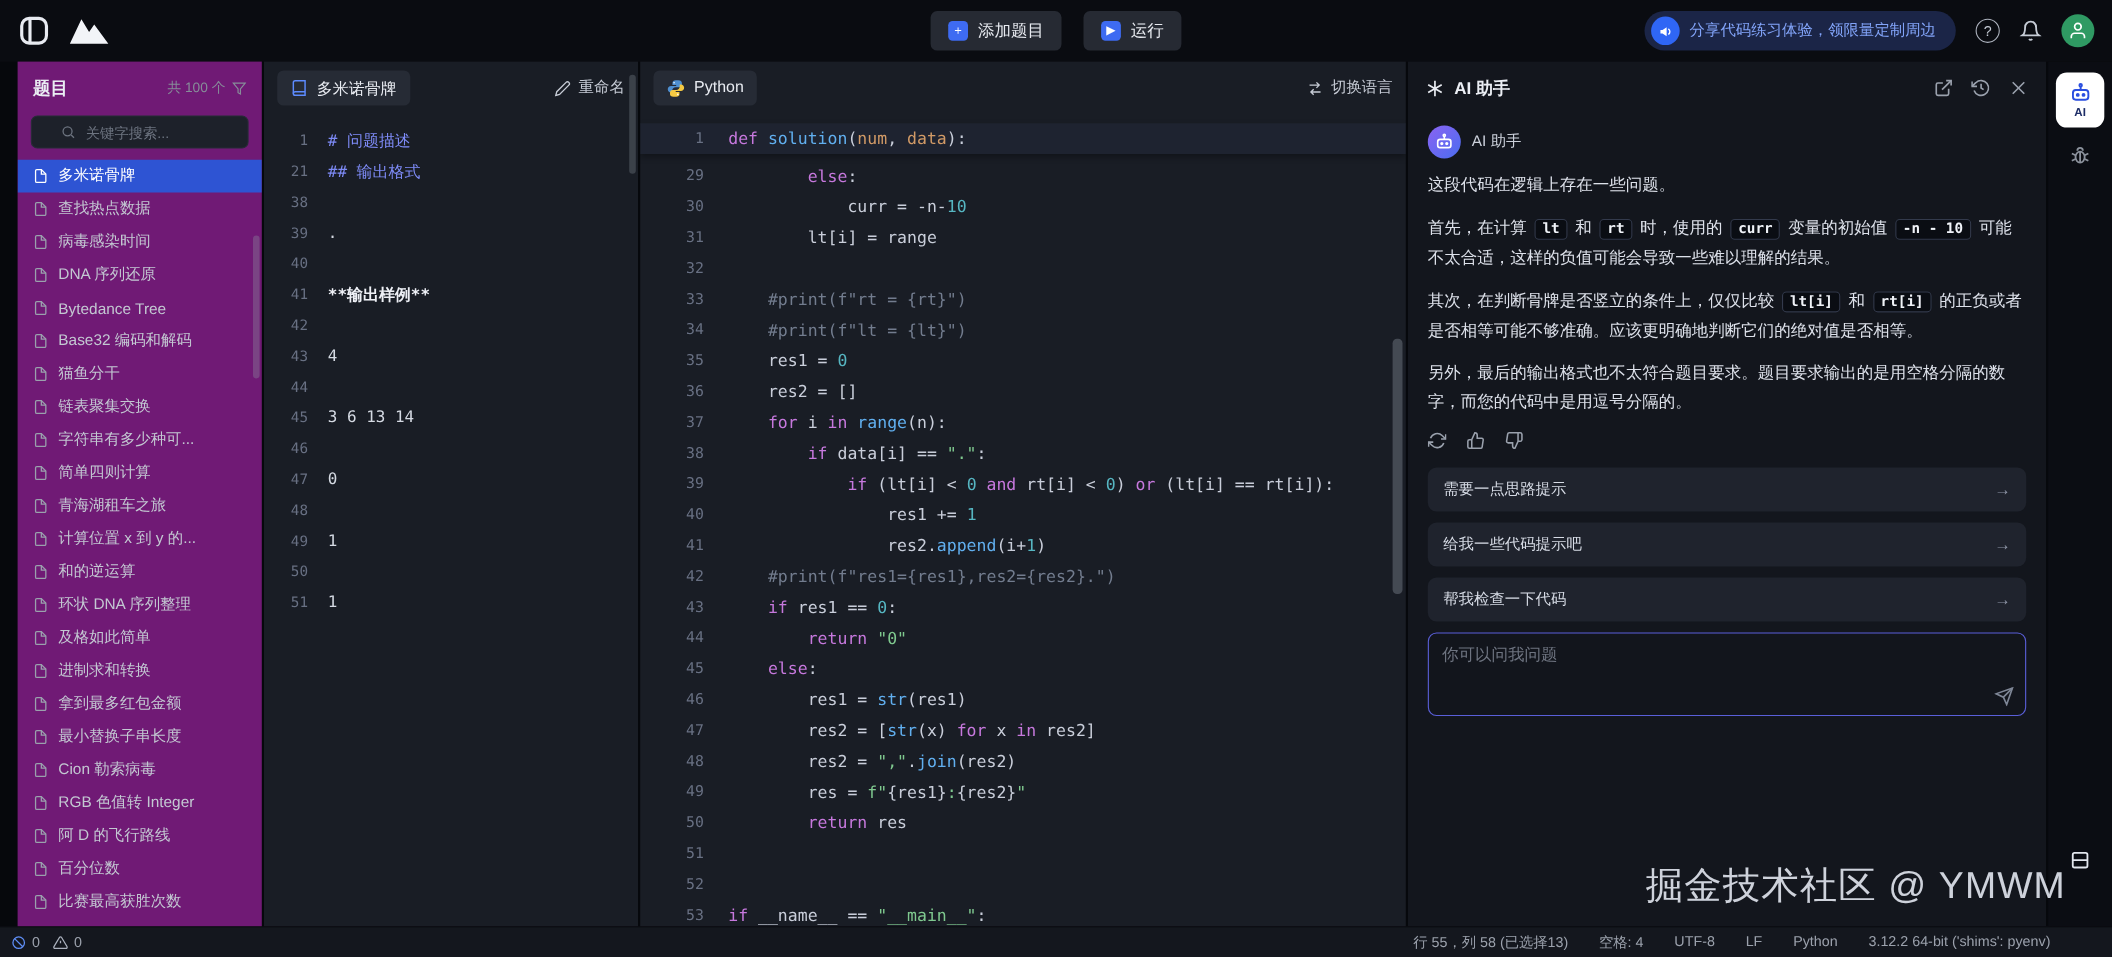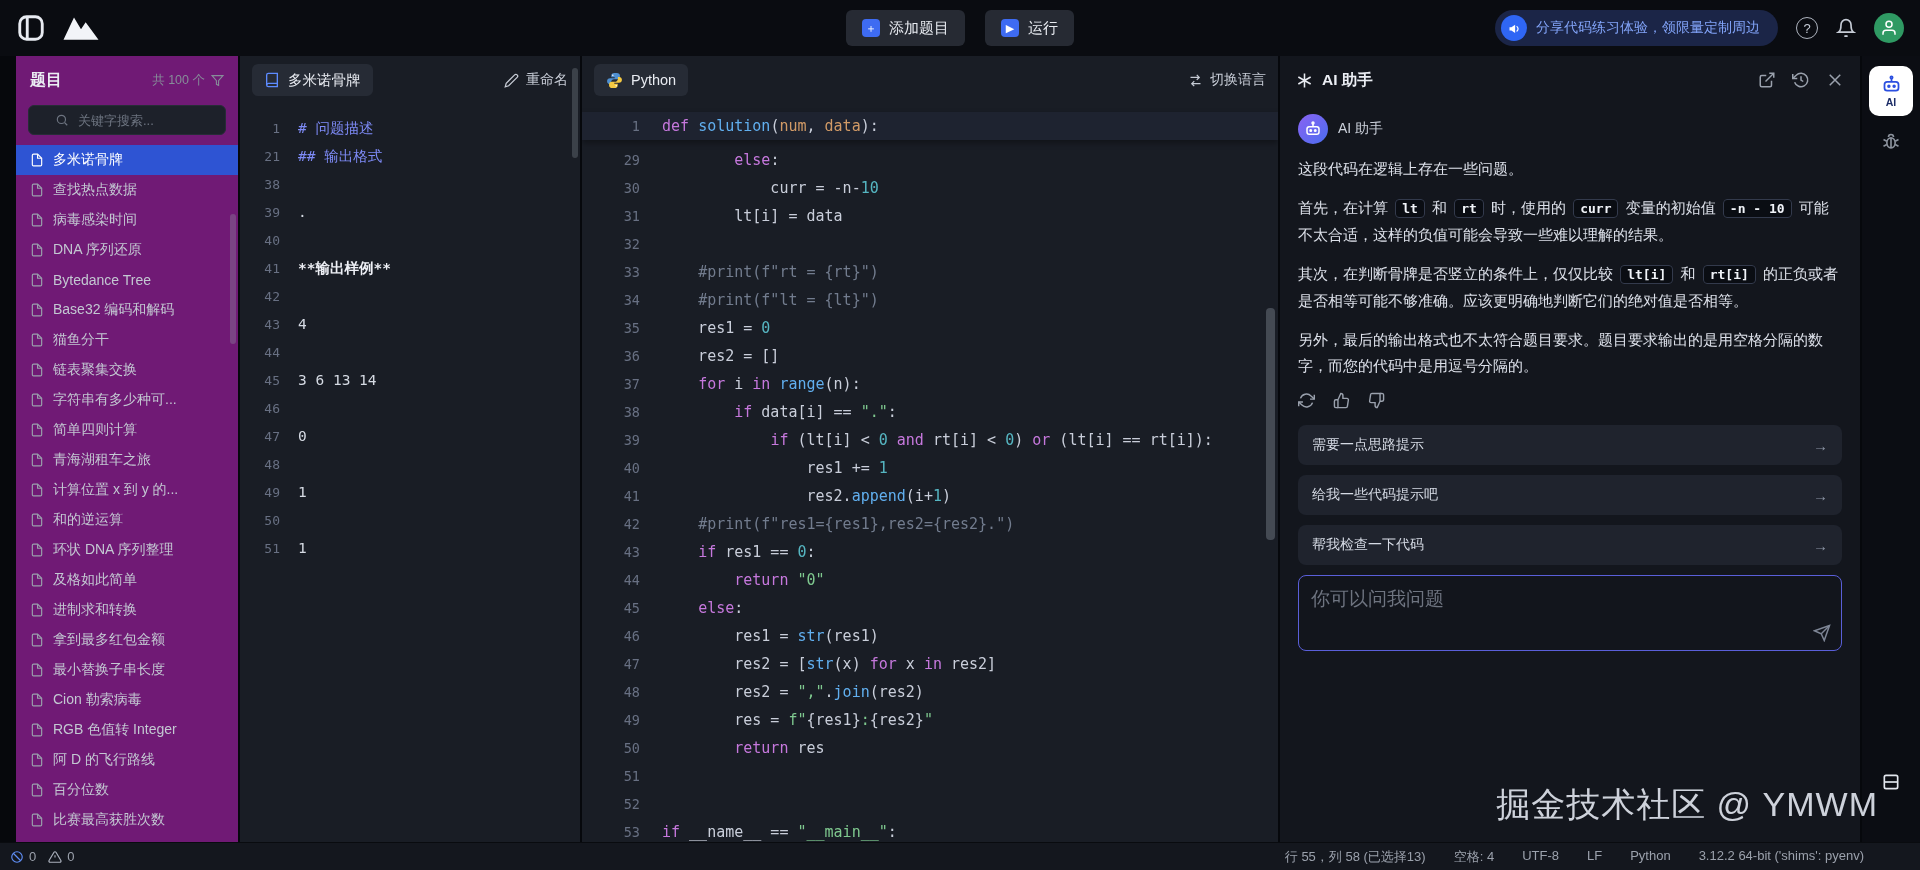--- a/index.html
+++ b/index.html
@@ -90,21 +90,21 @@
   .ai-avatar { width:30px; height:30px; border-radius:50%; background:linear-gradient(135deg,#8a63f2,#4a6df0); color:#fff; font-size:18px; display:flex; align-items:center; justify-content:center; }
   .ai-name { font-size:14px; color:#ccd1db; }
   .ai-para { font-size:15px; line-height:26px; color:#dde1ea; margin-bottom:13px; }
   .chip { font-family:"DejaVu Sans Mono", monospace; font-size:13px; font-weight:bold; background:#0a0d13; border:1px solid #333a4c; border-radius:4px; padding:1px 6px; margin:0 3px; color:#f0f3f8; white-space:nowrap; }
   .ai-actions { display:flex; gap:18px; margin:2px 0 16px; color:#9aa1ad; font-size:17px; }
   .ai-actions .icon { cursor:pointer; }
   .suggest { height:40px; background:#1f232d; border-radius:8px; display:flex; align-items:center; justify-content:space-between; padding:0 14px; margin-bottom:10px; cursor:pointer; }
   .s-label { font-size:14px; color:#d6dbe5; }
   .s-arrow { color:#8d95a5; font-size:15px; }
   .ai-inputwrap { margin:4px 0 0; border:1.6px solid #5a5fd9; border-radius:8px; height:76px; position:relative; background:#12151c; }
-  textarea.ai-input { width:100%; height:100%; background:transparent; border:none; outline:none; resize:none; padding:10px 36px 10px 12px; color:#f0abfc; font-size:19px; font-family:"Liberation Sans",sans-serif; }
+  textarea.ai-input { width:100%; height:100%; background:transparent; border:none; outline:none; resize:none; padding:10px 36px 10px 12px; color:#f0abfc; font-size:15px; font-family:"Liberation Sans",sans-serif; }
   textarea.ai-input::placeholder { color:#6e7480; }
   .send { position:absolute; right:10px; bottom:8px; color:#7e8696; font-size:18px; cursor:pointer; }
 
   
   .strip { width:58px; flex:0 0 58px; background:#0b0d13; display:flex; flex-direction:column; align-items:center; padding:10px 0 50px; gap:16px; }
   .ai-tool { width:44px; height:50px; background:#fff; border-radius:10px; display:flex; flex-direction:column; align-items:center; justify-content:center; cursor:pointer; }
   .ai-tool .icon { color:#2b4fe0; font-size:21px; }
   .ai-tool-label { font-size:10.5px; font-weight:bold; color:#1c2c66; margin-top:1px; }
   .bug { color:#8b919c; font-size:20px; cursor:pointer; }
   .layout-ico { margin-top:auto; color:#e3e7ee; font-size:20px; cursor:pointer; }
@@ -528,21 +528,21 @@
         <div class="cline">
           <span class="lno">29</span>
           <span class="ctext"><span class="tk-d">        </span><span class="tk-kw">else</span><span class="tk-d">:</span></span>
         </div>
         <div class="cline">
           <span class="lno">30</span>
           <span class="ctext"><span class="tk-d">            curr = -n-</span><span class="tk-num">10</span></span>
         </div>
         <div class="cline">
           <span class="lno">31</span>
-          <span class="ctext"><span class="tk-d">        lt[i] = data</span></span>
+          <span class="ctext"><span class="tk-d">        lt[i] = range</span></span>
         </div>
         <div class="cline">
           <span class="lno">32</span>
           <span class="ctext"></span>
         </div>
         <div class="cline">
           <span class="lno">33</span>
           <span class="ctext"><span class="tk-d">    </span><span class="tk-com">#print(f"rt = {rt}")</span></span>
         </div>
         <div class="cline">

